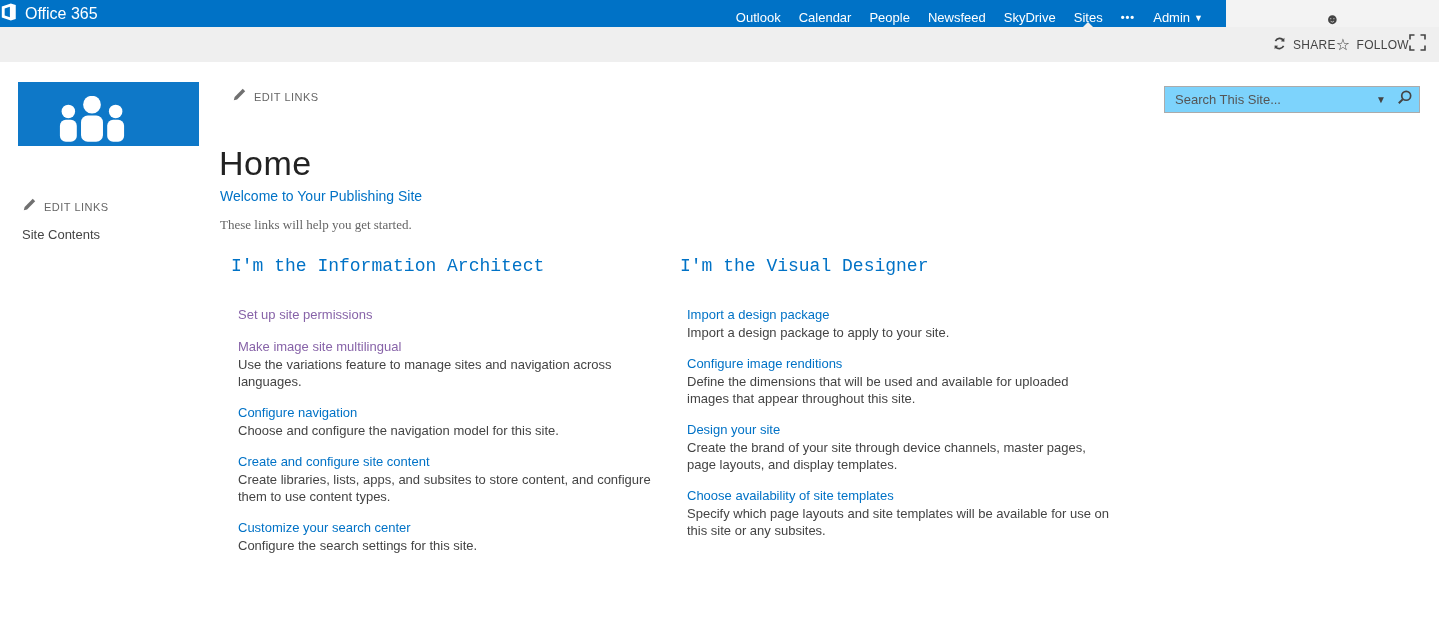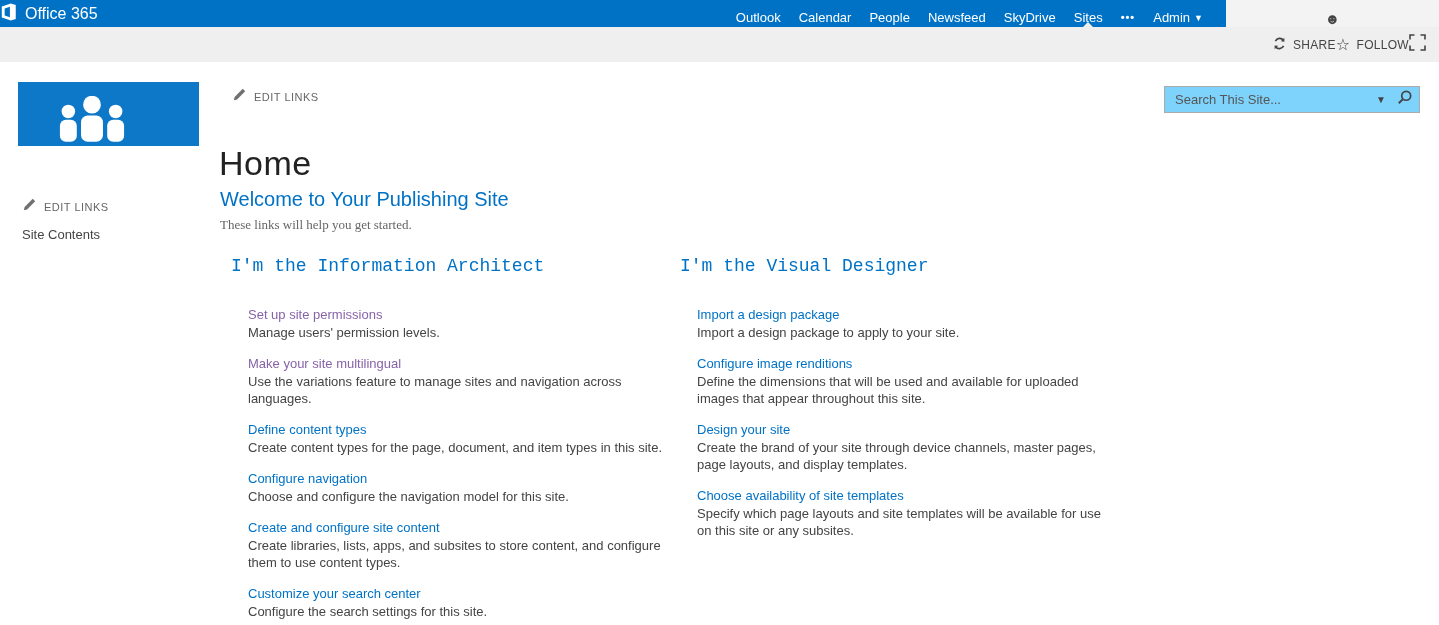--- a/index.html
+++ b/index.html
@@ -44,28 +44,28 @@
 
   .search-box { position:absolute; left:1164px; top:24px; width:256px; height:27px; border:1px solid #ababab; background:#7dd3fc; display:flex; align-items:center; }
   .search-input { flex:1; border:none; outline:none; font-family:inherit; font-size:13px; color:#555; padding:0 0 0 10px; background:transparent; }
   .search-input::placeholder { color:#555; opacity:1; }
   .search-caret { font-size:10px; color:#444; padding:0 8px 0 4px; cursor:pointer; }
   .search-go { padding:0 6px 0 2px; display:flex; align-items:center; cursor:pointer; }
 
   .sidebar-edit-links { position:absolute; left:23px; top:136px; }
   .sidebar-link { position:absolute; left:22px; top:165px; font-size:13px; color:#444; text-decoration:none; cursor:pointer; }
 
-  .welcome-title { position:absolute; left:220px; top:126px; font-size:20px; font-weight:300; color:#0072c6; }
+  .welcome-title { position:absolute; left:220px; top:126px; font-size:14px; font-weight:300; color:#0072c6; }
   .welcome-subtitle { position:absolute; left:220px; top:155px; font-size:13px; color:#666;font-family:Liberation Serif, serif; }
 
   .col { position:absolute; top:194px; }
   .col-left { left:231px; width:432px; }
   .col-right { left:680px; width:432px; }
   .col-heading { font-size:18px; font-weight:300; color:#0072c6; margin-bottom:29px;font-family:Liberation Mono, monospace; }
-  .link-list { margin-left:17px; }
+  .link-list { margin-left:7px; }
   .link-item { margin-bottom:13px; }
   .link-title { display:inline-block; color:#0072c6; font-size:13px; line-height:18px; text-decoration:none; cursor:pointer; }
   .link-title.visited { color:#8763a8; }
   .link-desc { color:#444; font-size:13px; line-height:17px; }
 </style>
 </head>
 <body>
 
 <div class="stage">
 
@@ -183,29 +183,24 @@
     <a class="sidebar-link">Site Contents</a>
 
     <h2 class="welcome-title">Welcome to Your Publishing Site</h2>
     <div class="welcome-subtitle">These links will help you get started.</div>
 
     <div class="col col-left">
       <h3 class="col-heading">I'm the Information Architect</h3>
       <div class="link-list">
         <div class="link-item">
           <a class="link-title visited">Set up site permissions</a>
-          <div class="link-desc">Manage users' permission levels.</div>
-        </div>
-        <div class="link-item">
-          <a class="link-title visited">Make your site multilingual</a>
+        </div>
+        <div class="link-item">
+          <a class="link-title visited">Make image site multilingual</a>
           <div class="link-desc">Use the variations feature to manage sites and navigation across languages.</div>
-        </div>
-        <div class="link-item">
-          <a class="link-title">Define content types</a>
-          <div class="link-desc">Create content types for the page, document, and item types in this site.</div>
         </div>
         <div class="link-item">
           <a class="link-title">Configure navigation</a>
           <div class="link-desc">Choose and configure the navigation model for this site.</div>
         </div>
         <div class="link-item">
           <a class="link-title">Create and configure site content</a>
           <div class="link-desc">Create libraries, lists, apps, and subsites to store content, and configure them to use content types.</div>
         </div>
         <div class="link-item">

